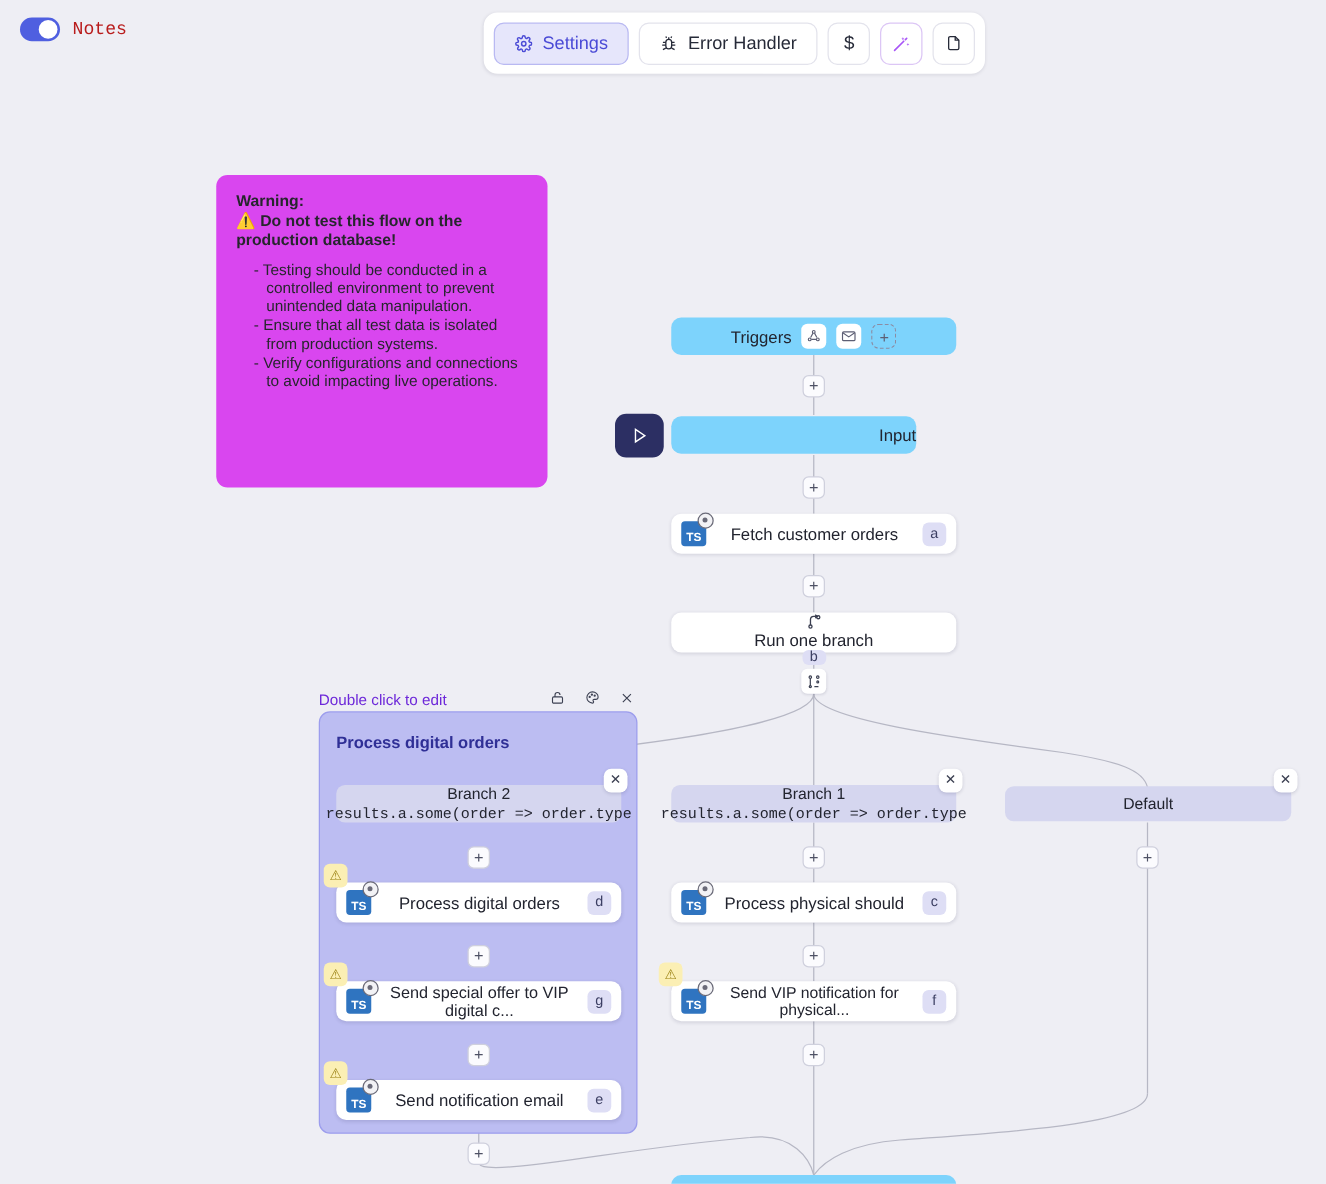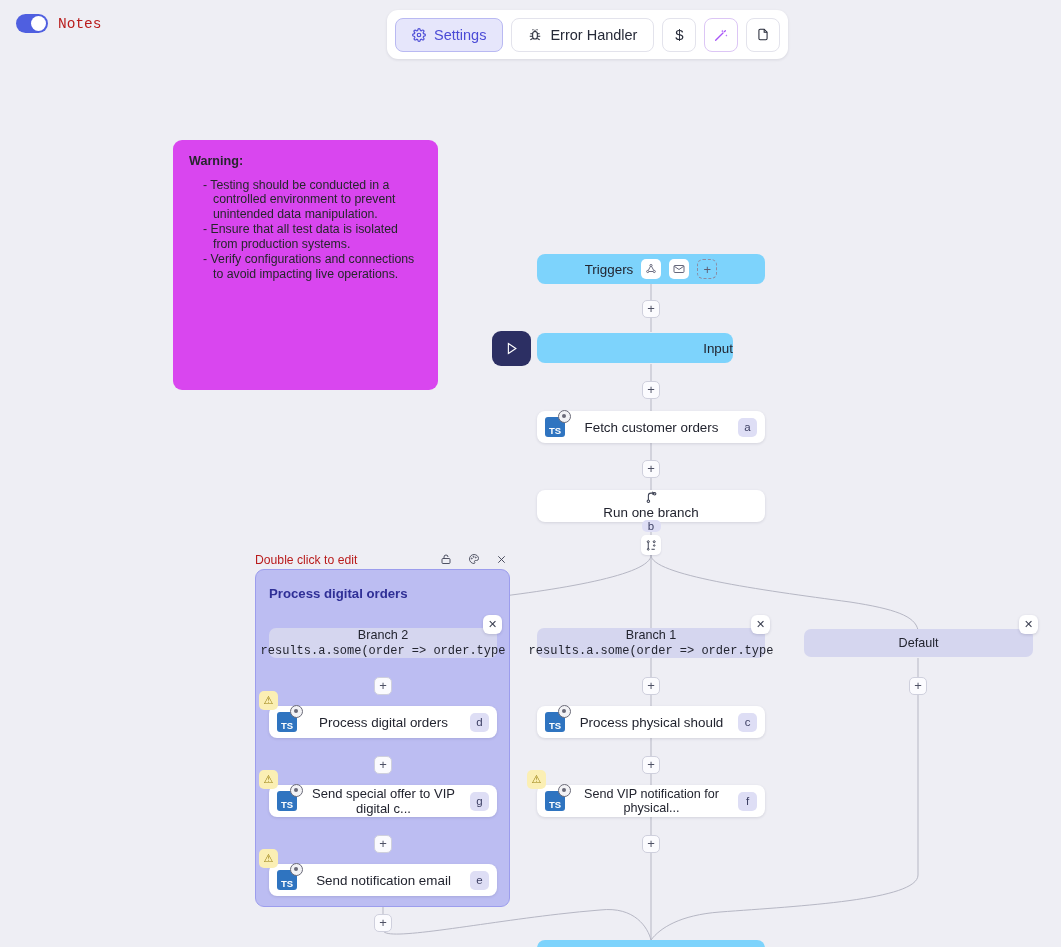--- a/index.html
+++ b/index.html
@@ -80,21 +80,21 @@
                 justify-content: center; }
   .branch-name { font-size: 12.6px; color: #22242f; line-height: 15px; }
   .branch-expr { font-family: "Liberation Mono", monospace; font-size: 12px; color: #22242f;
                  line-height: 16px; white-space: nowrap; overflow: hidden; }
 
   
   .group { position: absolute; left: 255px; top: 569px; width: 255px; height: 338px;
            background: #bcbdf2; border: 1px solid #9c9ded; border-radius: 9px; }
   .group-hdr { position: absolute; left: 255px; top: 552px; width: 255px; height: 16px;
                display: flex; align-items: center; }
-  .group-hdr-label { font-size: 12.2px; color: #b91c1c; }
+  .group-hdr-label { font-size: 12.2px; color: #6d28d9; }
   .group-hdr-icons { position: absolute; right: 3px; display: flex; gap: 16px; align-items: center;
                      color: #3c4052; }
   .group-title { position: absolute; left: 269px; top: 586px; font-size: 13.2px;
                  font-weight: bold; color: #2f2f96; }
 
   .trig-ico { width: 20px; height: 20px; border-radius: 5px; background: #fff;
               display: flex; align-items: center; justify-content: center; cursor: pointer; }
   .trig-plus { width: 20px; height: 20px; border-radius: 6px; border: 1px dashed #8b8ca3;
                display: flex; align-items: center; justify-content: center;
                font-size: 13px; color: #5d5f74; cursor: pointer; }
@@ -156,20 +156,21 @@
               <path d="M14 3v5h5"></path>
           </svg>
         </span>
       </div>
     </div>
   </div>
 
   <div class="note">
     <div class="note-h">
       <div>Warning:</div>
+      <div>⚠️ Do not test this flow on the production database!</div>
     </div>
     <ul class="note-ul">
       <li>Testing should be conducted in a controlled environment to prevent unintended data manipulation.</li>
       <li>Ensure that all test data is isolated from production systems.</li>
       <li>Verify configurations and connections to avoid impacting live operations.</li>
     </ul>
   </div>
 
   <svg class="edges">
     <g stroke="#b6b7c4" stroke-width="1" fill="none">

